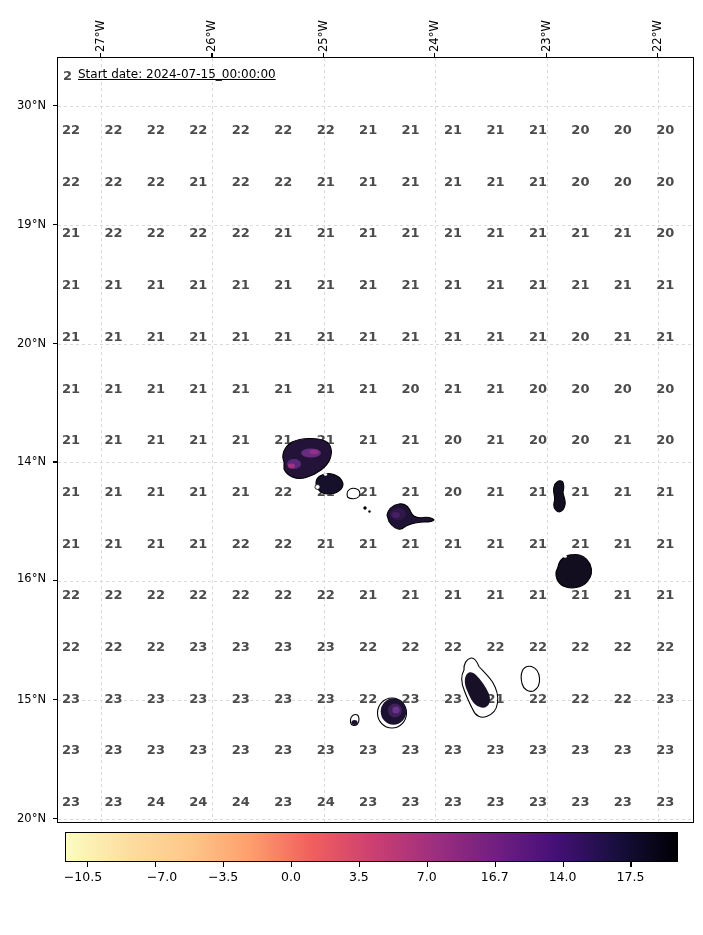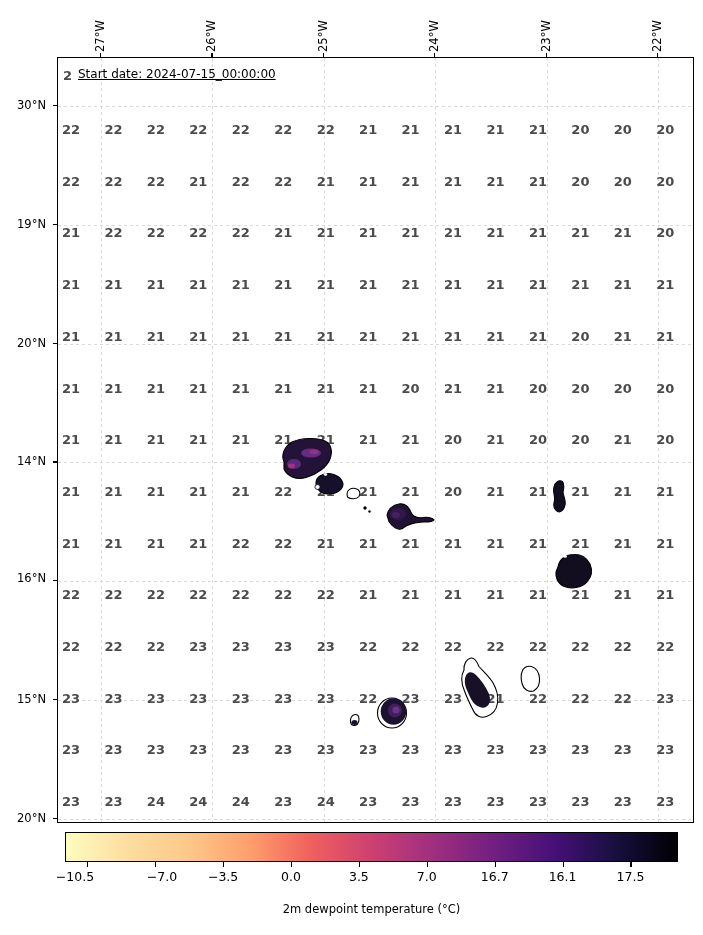--- a/index.html
+++ b/index.html
@@ -318,32 +318,31 @@
       <div class="leftlab" style="top: 578px;">16°N</div>
       <div class="tickleft" style="top: 580.2px;"></div>
       <div class="leftlab" style="top: 699px;">15°N</div>
       <div class="tickleft" style="top: 699px;"></div>
       <div class="leftlab" style="top: 817.8px;">20°N</div>
       <div class="tickleft" style="top: 817.8px;"></div>
     </div>
   <div class="cbar" id="cbar" style="background: linear-gradient(to right, rgb(252, 253, 191) 0%, rgb(252, 222, 160) 10%, rgb(254, 200, 138) 20%, rgb(254, 159, 109) 30%, rgb(241, 96, 93) 40%, rgb(205, 64, 113) 50%, rgb(159, 47, 127) 60%, rgb(114, 31, 129) 70%, rgb(69, 16, 119) 80%, rgb(24, 15, 62) 90%, rgb(0, 0, 4) 100%);"></div>
   <div id="cbar-ticks">
       <div class="cbtick" style="left: 87.3085px;"></div>
-      <div class="cbticklab" style="left: 75px;">−10.5</div>
+      <div class="cbticklab" style="left: 83px;">−10.5</div>
       <div class="cbtick" style="left: 155.204px;"></div>
       <div class="cbticklab" style="left: 162px;">−7.0</div>
       <div class="cbtick" style="left: 223.1px;"></div>
       <div class="cbticklab" style="left: 223.1px;">−3.5</div>
       <div class="cbtick" style="left: 290.995px;"></div>
       <div class="cbticklab" style="left: 290.995px;">0.0</div>
       <div class="cbtick" style="left: 358.891px;"></div>
       <div class="cbticklab" style="left: 358.891px;">3.5</div>
       <div class="cbtick" style="left: 426.786px;"></div>
       <div class="cbticklab" style="left: 426.786px;">7.0</div>
       <div class="cbtick" style="left: 494.682px;"></div>
       <div class="cbticklab" style="left: 494.682px;">16.7</div>
       <div class="cbtick" style="left: 562.578px;"></div>
-      <div class="cbticklab" style="left: 562.578px;">16.1</div>
+      <div class="cbticklab" style="left: 562.578px;">14.0</div>
       <div class="cbtick" style="left: 630.473px;"></div>
       <div class="cbticklab" style="left: 630.473px;">17.5</div>
     </div>
-  <div class="cblabel">2m dewpoint temperature (°C)</div>
 </div>
 
 </body></html>

